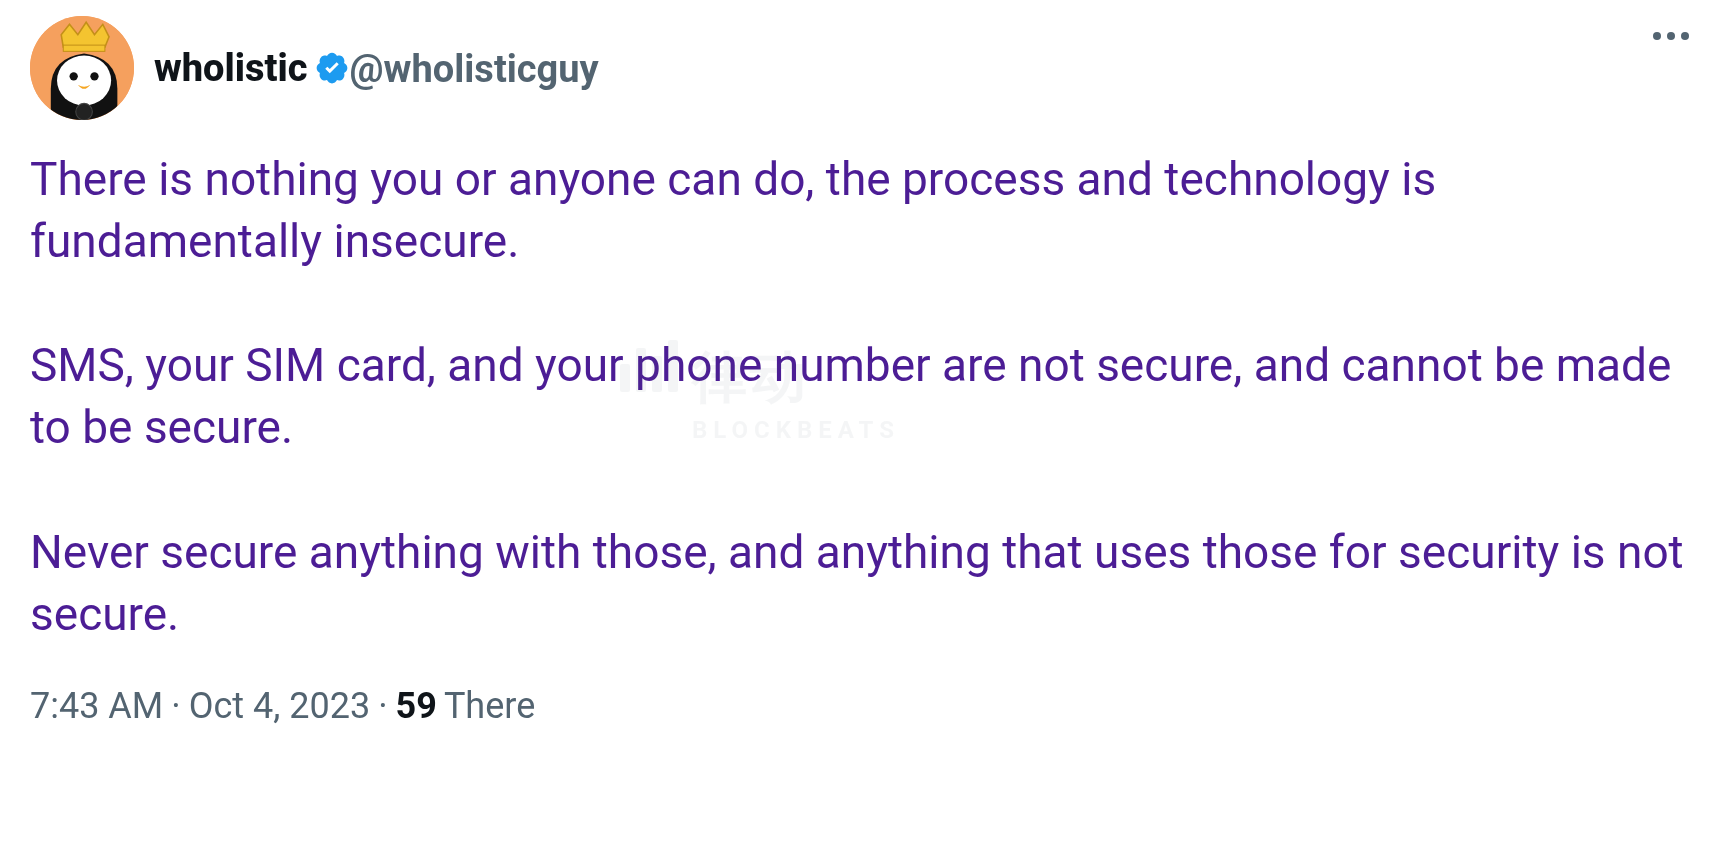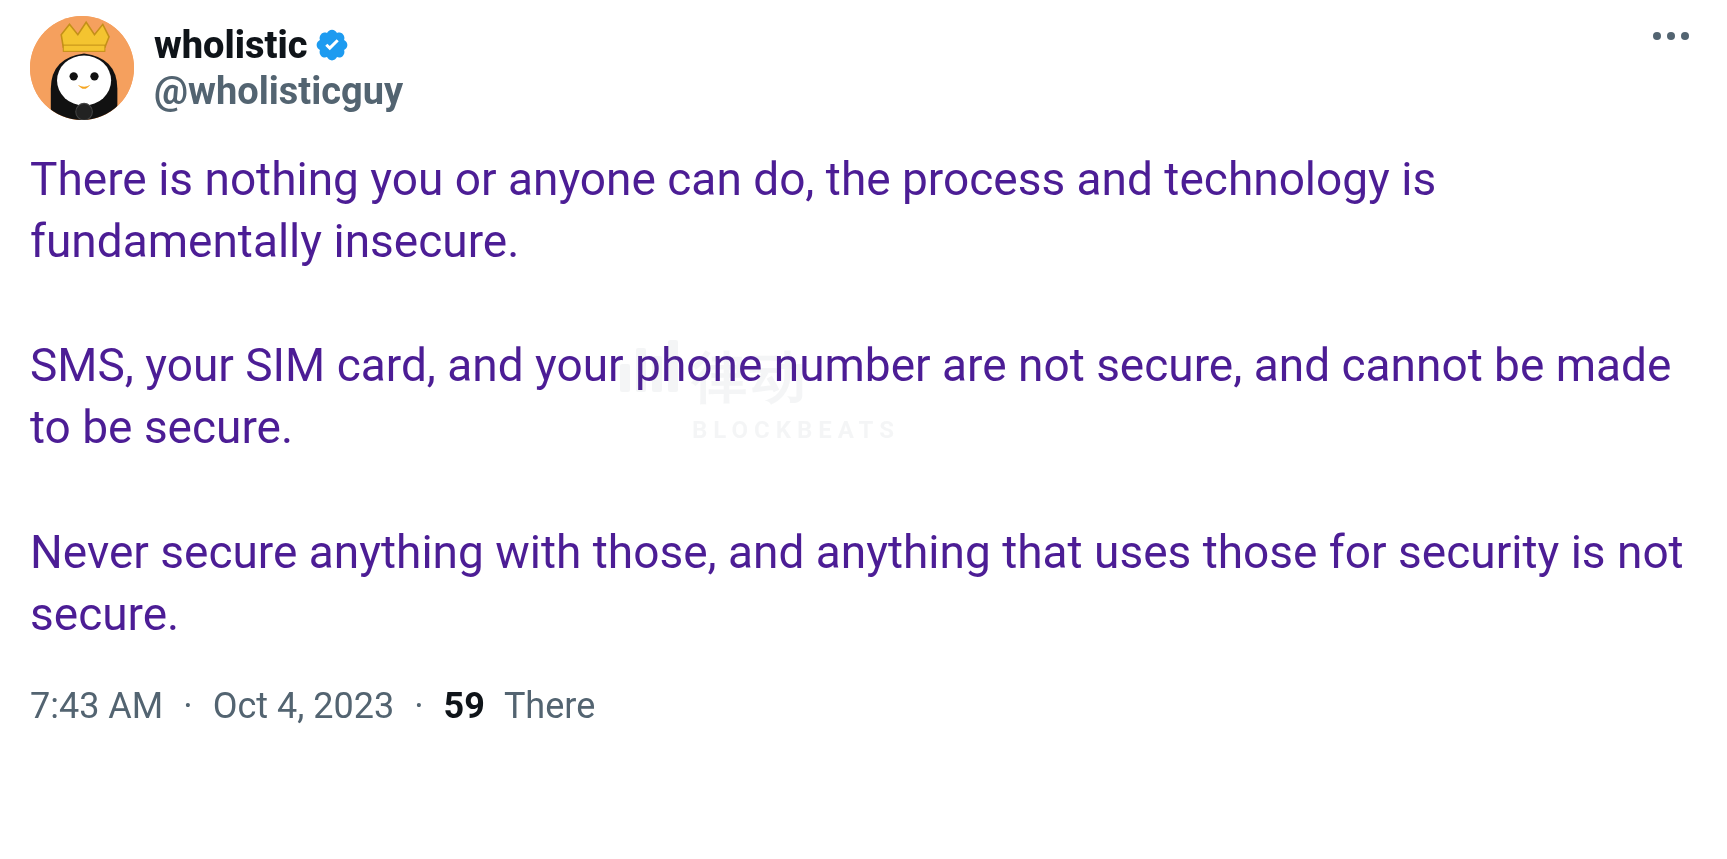--- a/index.html
+++ b/index.html
@@ -24,21 +24,21 @@
   .avatar {
     width: 104px;
     height: 104px;
     border-radius: 50%;
     background: #f59e5e;
     position: relative;
     overflow: hidden;
     flex-shrink: 0;
   }
   .avatar svg { width: 100%; height: 100%; }
-  .user-info { display: flex; flex-direction: column; }
+  .user-info { display: flex; flex-direction: row; }
   .name-row { display: flex; align-items: center; gap: 6px; }
   .display-name {
     font-size: 38px;
     font-weight: 800;
     color: #0f1419;
   }
   .verified-badge {
     width: 36px;
     height: 36px;
     display: inline-flex;
@@ -75,21 +75,21 @@
     color: #4c1d95;
     font-weight: 400;
     white-space: pre-wrap;
     margin-bottom: 40px;
   }
   .tweet-meta {
     font-size: 36px;
     color: #536471;
     display: flex;
     align-items: center;
-    gap: 12px;
+    gap: 0;
   }
   .tweet-meta .sep { margin: 0 8px; }
   .views-count {
     color: #0f1419;
     font-weight: 700;
     margin-right: 7px;
   }
   .watermark {
     position: absolute;
     top: 340px;

